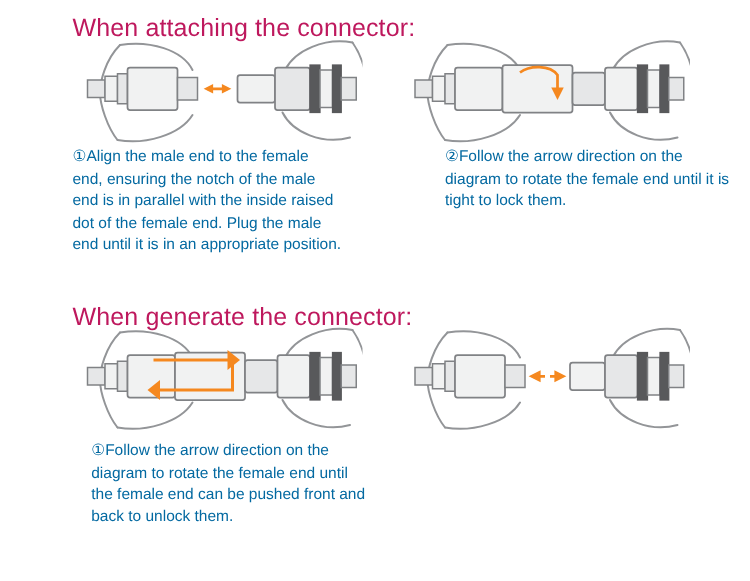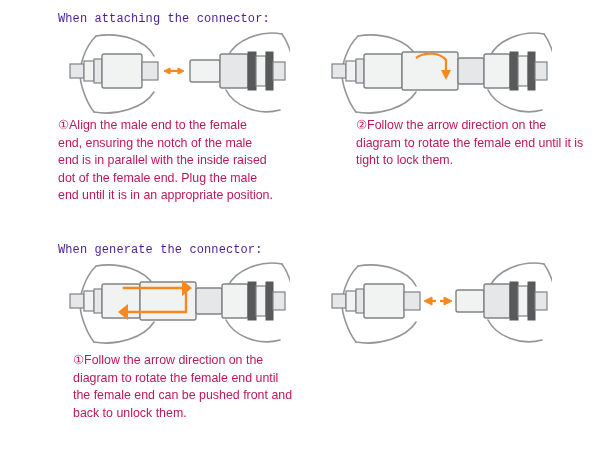--- a/index.html
+++ b/index.html
@@ -15,34 +15,33 @@
     position: relative;
     overflow: hidden;
   }
   .page {
     position: relative;
     width: 600px;
     height: 465px;
   }
   .section-title {
     position: absolute;
-    font-size: 12px;
-    color: #4c1d95;
+    font-size: 20px;
+    color: #be185d;
     letter-spacing: 0.1px;
     white-space: nowrap;
-    font-family: Liberation Mono, monospace;
   }
   #title-attach { left: 58px; top: 12px; }
   #title-detach { left: 58px; top: 243px; }
 
   .caption {
     position: absolute;
     font-size: 12.4px;
     line-height: 17.6px;
-    color: #be185d;
+    color: #0369a1;
   }
   #cap-a1 { left: 58px; top: 117px; width: 215px; }
   #cap-a2 { left: 320px; top: 117px; width: 228px; margin-left: 36px; }
   #cap-b1 { left: 58px; top: 352px; width: 225px; margin-left: 15px; }
   #cap-b2 { left: 320px; top: 352px; width: 232px; }
 
   .fig {
     position: absolute;
   }
   #fig-a1 { left: 50px; top: 28px; }

